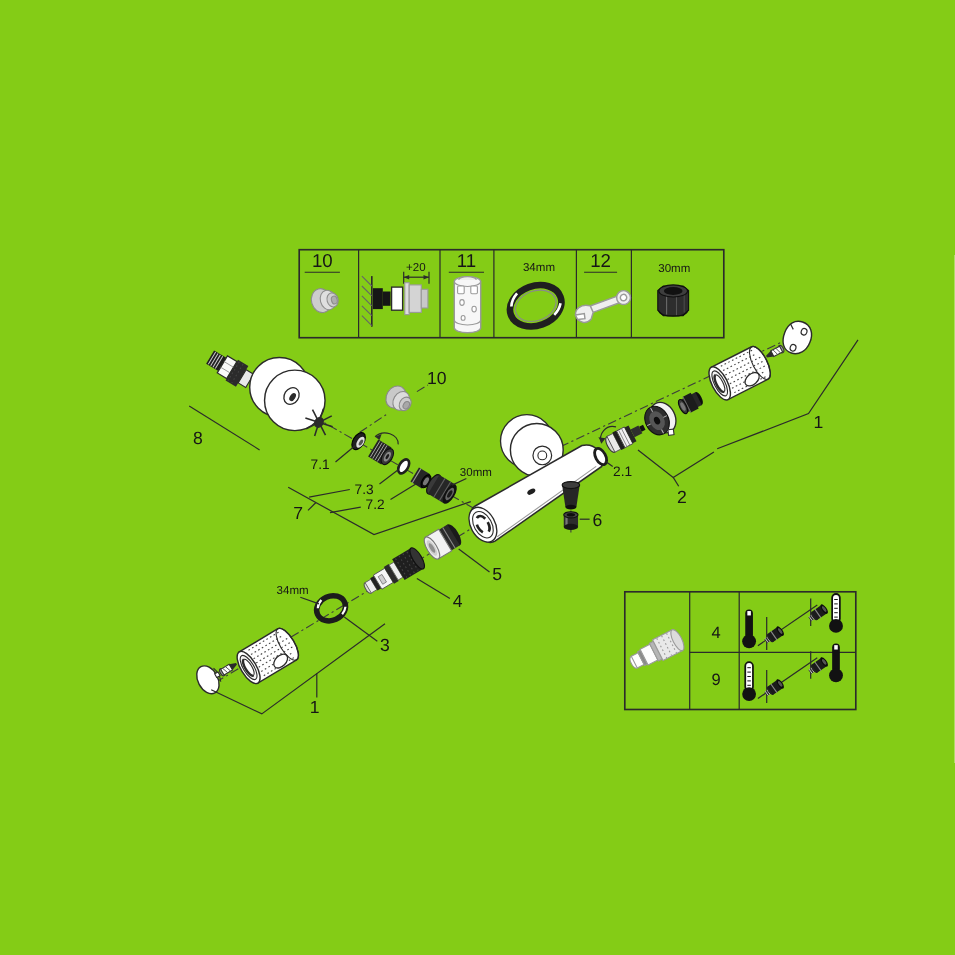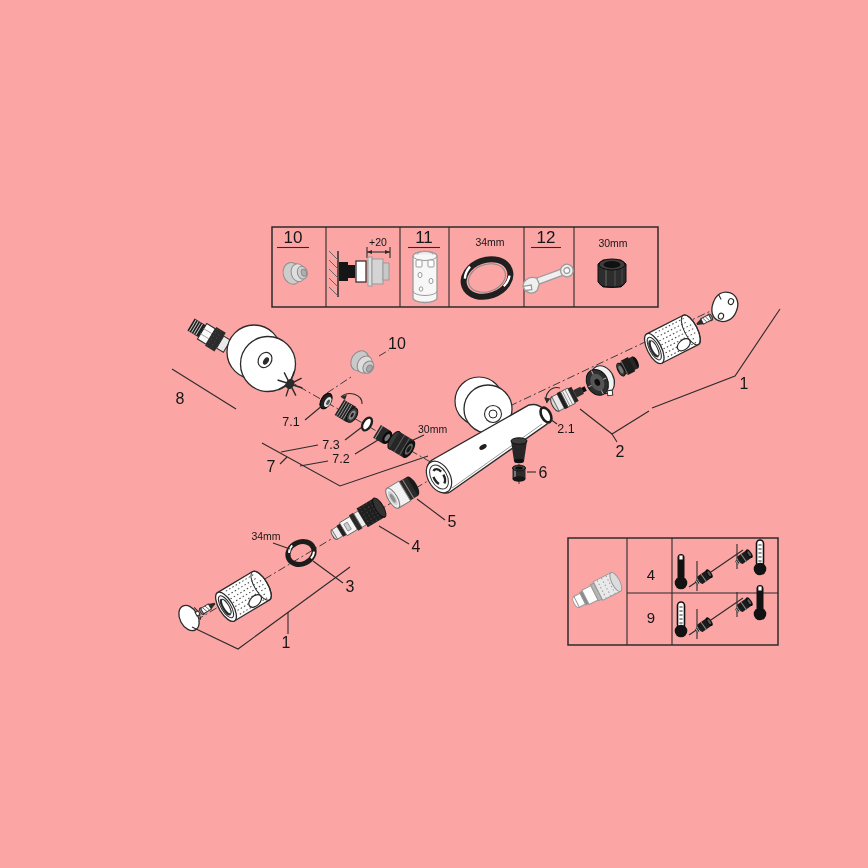--- a/index.html
+++ b/index.html
@@ -1,16 +1,16 @@
 <!DOCTYPE html>
 <html><head>
 <meta charset="utf-8">
 <style>
   html,body{margin:0;padding:0;background:#ffffff;}
-  .stage{width:868px;height:868px;position:relative;background:#fca5a5;overflow:hidden;}
+  .stage{width:868px;height:868px;position:relative;background:#84cc16;overflow:hidden;}
   svg{display:block;}
   text{font-family:"Liberation Sans", sans-serif; fill:#161616;}
   .t-lg{font-size:17px;}
   .t-num{font-size:16px;}
   .t-sub{font-size:12.5px;}
   .t-mm{font-size:10.5px;}
   .t-row{font-size:15px;}
   .mid{text-anchor:middle;}
   .ln{stroke:#2b2b2b;stroke-width:1.1;fill:none;}
   .ln15{stroke:#2b2b2b;stroke-width:1.5;fill:none;}

